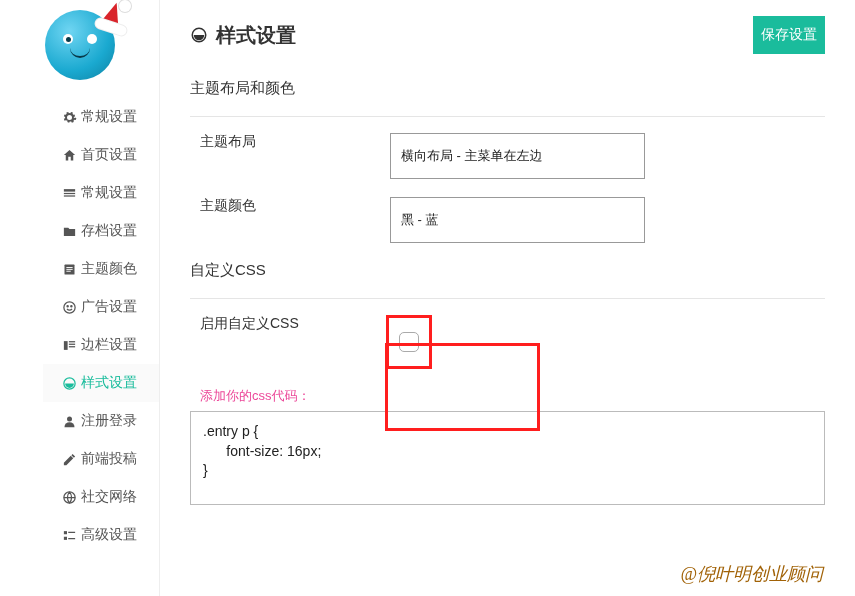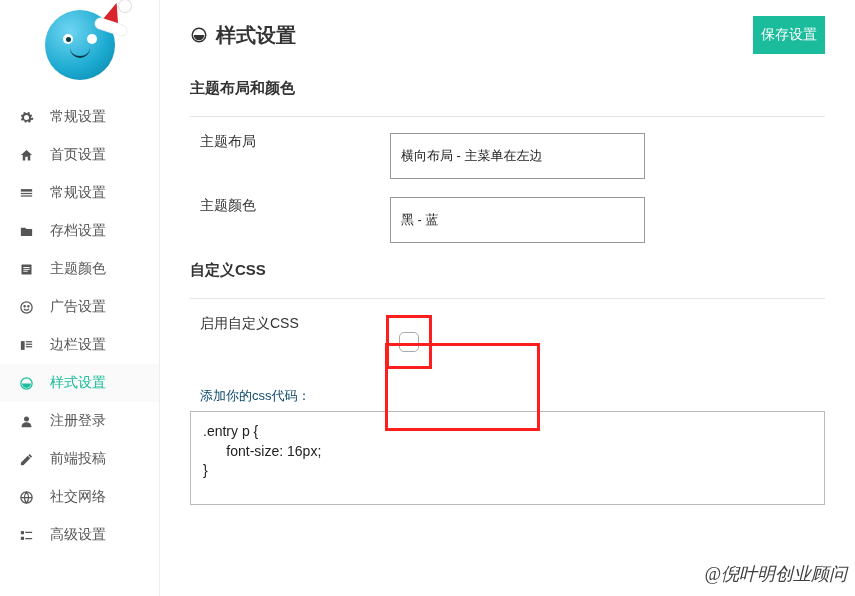--- a/index.html
+++ b/index.html
@@ -45,72 +45,72 @@
     transform: rotate(18deg);
   }
   .hat-ball {
     position:absolute; top:-10px; right:28px; width:12px; height:12px; border-radius:50%; background:#fff; box-shadow:0 0 0 1px #ddd;
   }
   .hat-band {
     position:absolute; top:12px; right:32px; width:32px; height:10px; background:#fff; border-radius:8px; transform:rotate(18deg); box-shadow:0 0 0 1px #eee;
   }
   .nav { list-style:none; }
   .nav li {
-    display:flex; align-items:center; gap:16px;
-    padding:10px 18px; cursor:pointer; color:#555;
+    display:flex; align-items:center; gap:4px;
+    padding:10px 18px; cursor:pointer; color:#555;margin-left:43px;
   }
   .nav li.active { color:#1abc9c; background:#fafafa; }
   .nav .ico { width:16px; display:inline-flex; justify-content:center; color:inherit; }
   .nav svg { width:15px; height:15px; }
 
   .main {
     flex:1; padding:16px 30px 0 30px; position:relative;
   }
   .page-head { display:flex; align-items:center; justify-content:space-between; margin-bottom:25px; }
   .page-title { font-size:20px; font-weight:bold; display:flex; align-items:center; gap:8px; }
   .page-title .ico { width:18px; height:18px; display:inline-flex; }
   .page-title svg { width:18px; height:18px; fill:#333; }
   .save-btn {
     background:#1abc9c; color:#fff; border:none; padding:10px 8px; font-size:14px; cursor:pointer;
   }
 
-  .section-title { font-size:15px; font-weight:bold; margin-bottom:18px; }
+  .section-title { font-size:15px; font-weight:normal; margin-bottom:18px; }
   hr.sep { border:none; border-top:1px solid #e5e5e5; margin-bottom:16px; }
 
   .field-row { display:flex; margin-bottom:18px; }
   .field-label { width:200px; color:#333; font-size:14px; padding-left:10px; }
   .select-like {
     border:1px solid #999; padding:22px 10px; width:255px; height:44px;
     display:flex; align-items:center; justify-content:space-between; cursor:pointer;
     font-size:13px; color:#222;
   }
 
   .section2 { margin-top:8px; }
-  .css-label { font-size:13px; color:#0c4a6e; padding-left:10px; margin-bottom:6px; display:block; }
+  .css-label { font-size:13px; color:#ec4899; padding-left:10px; margin-bottom:6px; display:block; }
   .css-textarea {
     width:100%; height:94px; border:1px solid #bbb; padding:10px 12px;
     font-family: Arial, sans-serif; font-size:14px; color:#222; resize:none;
     line-height:1.4;
   }
 
   .checkbox-wrap {
     width:46px; height:54px; border:3px solid #ff1e1e; display:flex; align-items:center; justify-content:center;
     margin-left:-4px;
   }
   .chk {
     width:20px; height:20px; border:1px solid #aaa; border-radius:5px; background:#fff; cursor:pointer;
   }
 
   .highlight-box {
     position:absolute; border:3px solid #ff1e1e; width:155px; height:88px;
     left:225px; top:343px; pointer-events:none;
   }
 
   .watermark {
-    position:absolute; right:8px; bottom:10px; color:#404040; font-size:18px; font-style:italic;
+    position:absolute; right:32px; bottom:10px; color:#a16207; font-size:18px; font-style:italic;
     font-family: "STKaiti","KaiTi",serif;
   }
 </style>
 </head>
 <body>
 
 <div class="layout">
   <aside class="sidebar">
     <div class="avatar-wrap">
       <span class="avatar">

